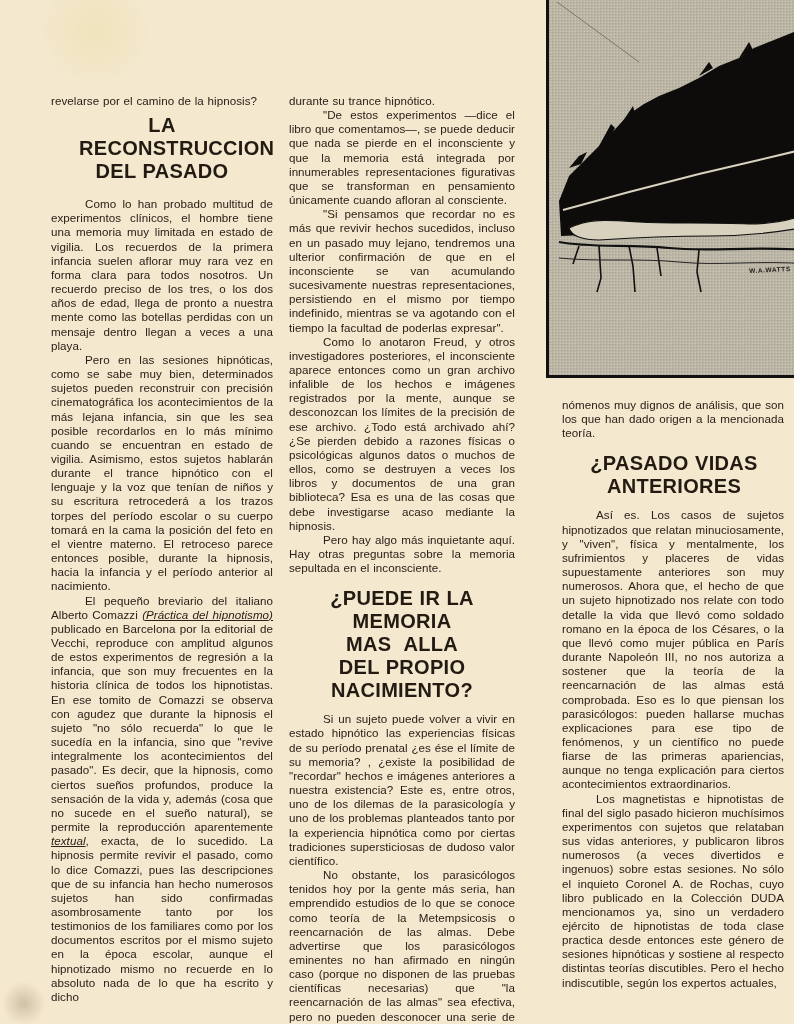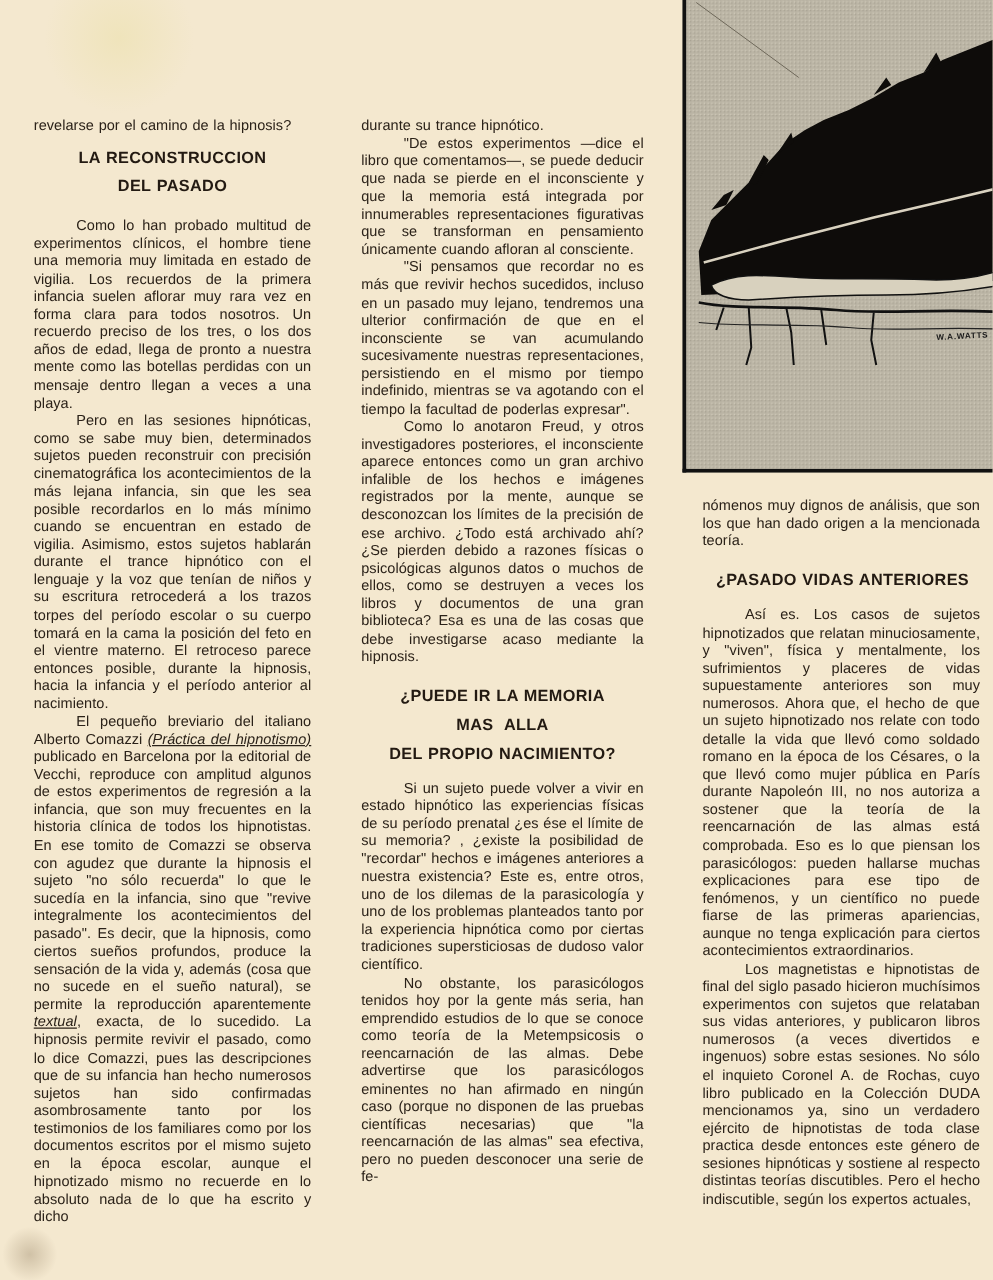--- a/index.html
+++ b/index.html
@@ -20,26 +20,26 @@
   .col {
     position: absolute;
     font-size: 11.6px;
     line-height: 14.15px;
     text-align: justify;
     letter-spacing: 0.05px;
     word-spacing: 0.5px;
   }
   .col p { margin: 0; text-indent: 34px; }
   .col p.noindent { text-indent: 0; }
-  .col1 { left: 27px; top: 94px; width: 222px; }
+  .col1 { left: 51px; top: 94px; width: 222px; }
   .col2 { left: 289px; top: 94px; width: 226px; }
   .col3 { left: 562px; top: 398px; width: 222px; }
   h2.section {
     margin: 0; text-align: center; font-weight: bold;
-    font-size: 13px; line-height: 23px; letter-spacing: 0.3px;
+    font-size: 20px; line-height: 23px; letter-spacing: 0.3px;
     color: #231a12;
   }
   .h-first { margin: 6px 0 14px 0 !important; }
   .h-second { margin: 12px 0 10px 0 !important; }
   .h-third { margin: 12px -14px 10px -12px !important; font-size: 14.4px; line-height: 25px;}
   em { font-style: italic; text-decoration: underline; }
   .illus {
     position: absolute; left: 546px; top: -4px; width: 260px; height: 382px;
     border-left: 3px solid #111; border-bottom: 3px solid #111;
     box-sizing: border-box;
@@ -64,20 +64,21 @@
   <p>Como lo han probado multitud de experimentos clínicos, el hombre tiene una memoria muy limitada en estado de vigilia. Los recuerdos de la primera infancia suelen aflorar muy rara vez en forma clara para todos nosotros. Un recuerdo preciso de los tres, o los dos años de edad, llega de pronto a nuestra mente como las botellas perdidas con un mensaje dentro llegan a veces a una playa.</p>
   <p>Pero en las sesiones hipnóticas, como se sabe muy bien, determinados sujetos pueden reconstruir con precisión cinematográfica los acontecimientos de la más lejana infancia, sin que les sea posible recordarlos en lo más mínimo cuando se encuentran en estado de vigilia. Asimismo, estos sujetos hablarán durante el trance hipnótico con el lenguaje y la voz que tenían de niños y su escritura retrocederá a los trazos torpes del período escolar o su cuerpo tomará en la cama la posición del feto en el vientre materno. El retroceso parece entonces posible, durante la hipnosis, hacia la infancia y el período anterior al nacimiento.</p>
   <p><span>El pequeño breviario del italiano Alberto Comazzi </span><em>(Práctica del hipnotismo)</em><span> publicado en Barcelona por la editorial de Vecchi, reproduce con amplitud algunos de estos experimentos de regresión a la infancia, que son muy frecuentes en la historia clínica de todos los hipnotistas. En ese tomito de Comazzi se observa con agudez que durante la hipnosis el sujeto "no sólo recuerda" lo que le sucedía en la infancia, sino que "revive integralmente los acontecimientos del pasado". Es decir, que la hipnosis, como ciertos sueños profundos, produce la sensación de la vida y, además (cosa que no sucede en el sueño natural), se permite la reproducción aparentemente </span><em>textual</em><span>, exacta, de lo sucedido. La hipnosis permite revivir el pasado, como lo dice Comazzi, pues las descripciones que de su infancia han hecho numerosos sujetos han sido confirmadas asombrosamente tanto por los testimonios de los familiares como por los documentos escritos por el mismo sujeto en la época escolar, aunque el hipnotizado mismo no recuerde en lo absoluto nada de lo que ha escrito y dicho</span></p>
 </div>
 
 <div class="col col2">
   <p class="noindent">durante su trance hipnótico.</p>
   <p>"De estos experimentos —dice el libro que comentamos—, se puede deducir que nada se pierde en el inconsciente y que la memoria está integrada por innumerables representaciones figurativas que se transforman en pensamiento únicamente cuando afloran al consciente.</p>
   <p>"Si pensamos que recordar no es más que revivir hechos sucedidos, incluso en un pasado muy lejano, tendremos una ulterior confirmación de que en el inconsciente se van acumulando sucesivamente nuestras representaciones, persistiendo en el mismo por tiempo indefinido, mientras se va agotando con el tiempo la facultad de poderlas expresar".</p>
   <p>Como lo anotaron Freud, y otros investigadores posteriores, el inconsciente aparece entonces como un gran archivo infalible de los hechos e imágenes registrados por la mente, aunque se desconozcan los límites de la precisión de ese archivo. ¿Todo está archivado ahí? ¿Se pierden debido a razones físicas o psicológicas algunos datos o muchos de ellos, como se destruyen a veces los libros y documentos de una gran biblioteca? Esa es una de las cosas que debe investigarse acaso mediante la hipnosis.</p>
+  <p>Pero hay algo más inquietante aquí. Hay otras preguntas sobre la memoria sepultada en el inconsciente.</p>
   <h2 class="section h-second">
     <span style="display:block">¿PUEDE IR LA MEMORIA</span>
     <span style="display:block; white-space:pre">MAS  ALLA</span>
     <span style="display:block">DEL PROPIO NACIMIENTO?</span>
   </h2>
   <p>Si un sujeto puede volver a vivir en estado hipnótico las experiencias físicas de su período prenatal ¿es ése el límite de su memoria? , ¿existe la posibilidad de "recordar" hechos e imágenes anteriores a nuestra existencia? Este es, entre otros, uno de los dilemas de la parasicología y uno de los problemas planteados tanto por la experiencia hipnótica como por ciertas tradiciones supersticiosas de dudoso valor científico.</p>
   <p>No obstante, los parasicólogos tenidos hoy por la gente más seria, han emprendido estudios de lo que se conoce como teoría de la Metempsicosis o reencarnación de las almas. Debe advertirse que los parasicólogos eminentes no han afirmado en ningún caso (porque no disponen de las pruebas científicas necesarias) que "la reencarnación de las almas" sea efectiva, pero no pueden desconocer una serie de fe-</p>
 </div>
 
 <div class="illus">

